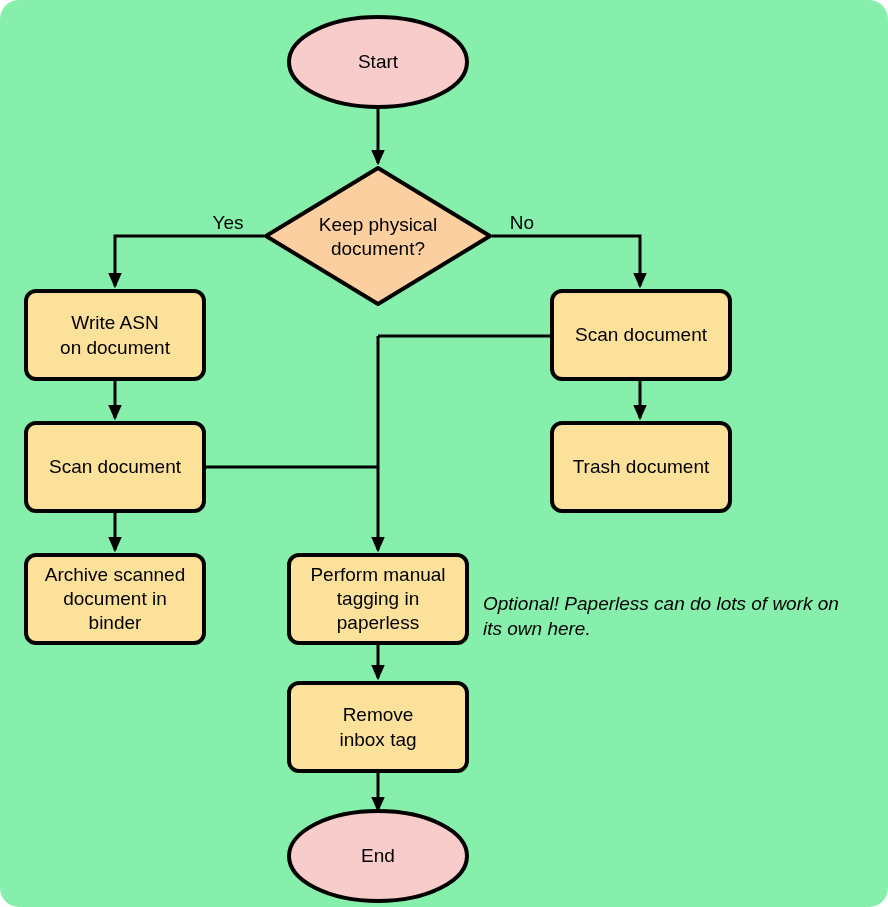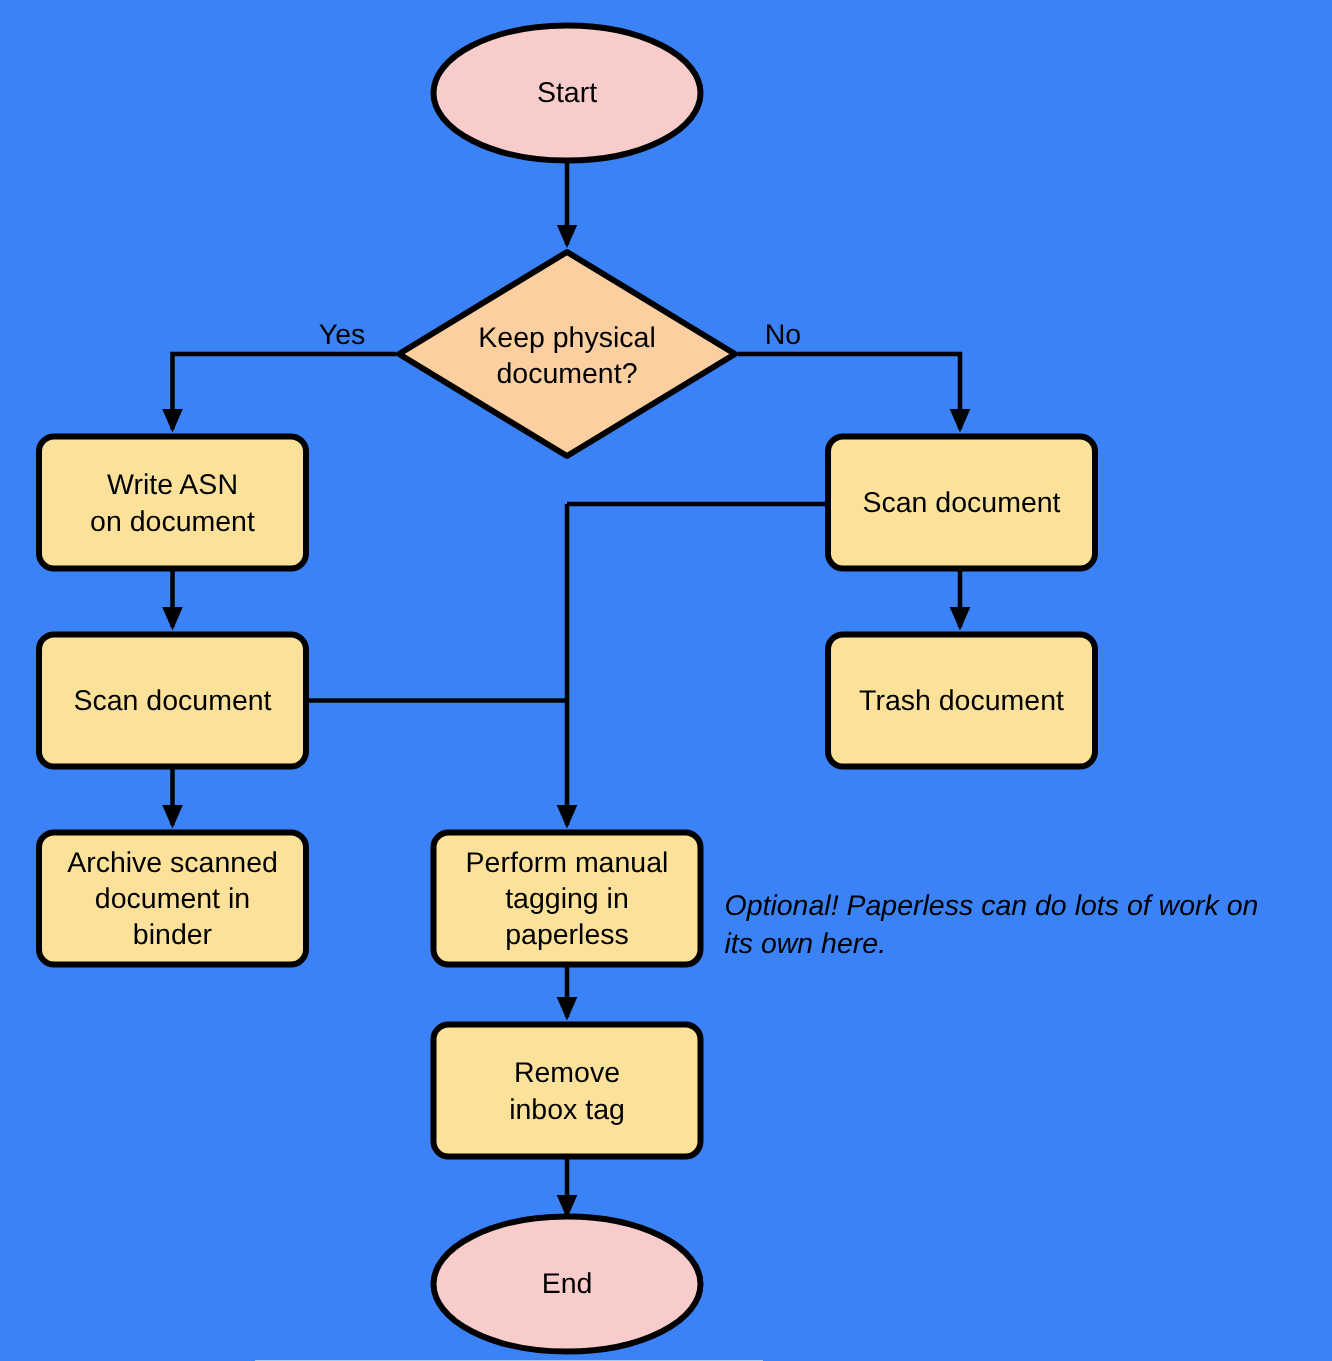--- a/index.html
+++ b/index.html
@@ -11,21 +11,22 @@
   body {
     width: 888px;
     height: 907px;
     font-family: "Liberation Sans", sans-serif;
     overflow: hidden;
   }
   #flowchart-root {
     position: relative;
     width: 888px;
     height: 907px;
-    background: #3b82f6;
+    background: #86efac;
+    border-radius: 19px;
   }
   svg#flow-svg {
     display: block;
     width: 888px;
     height: 907px;
   }
   .node-text {
     font-family: "Liberation Sans", sans-serif;
     font-size: 19px;
     fill: #000000;

